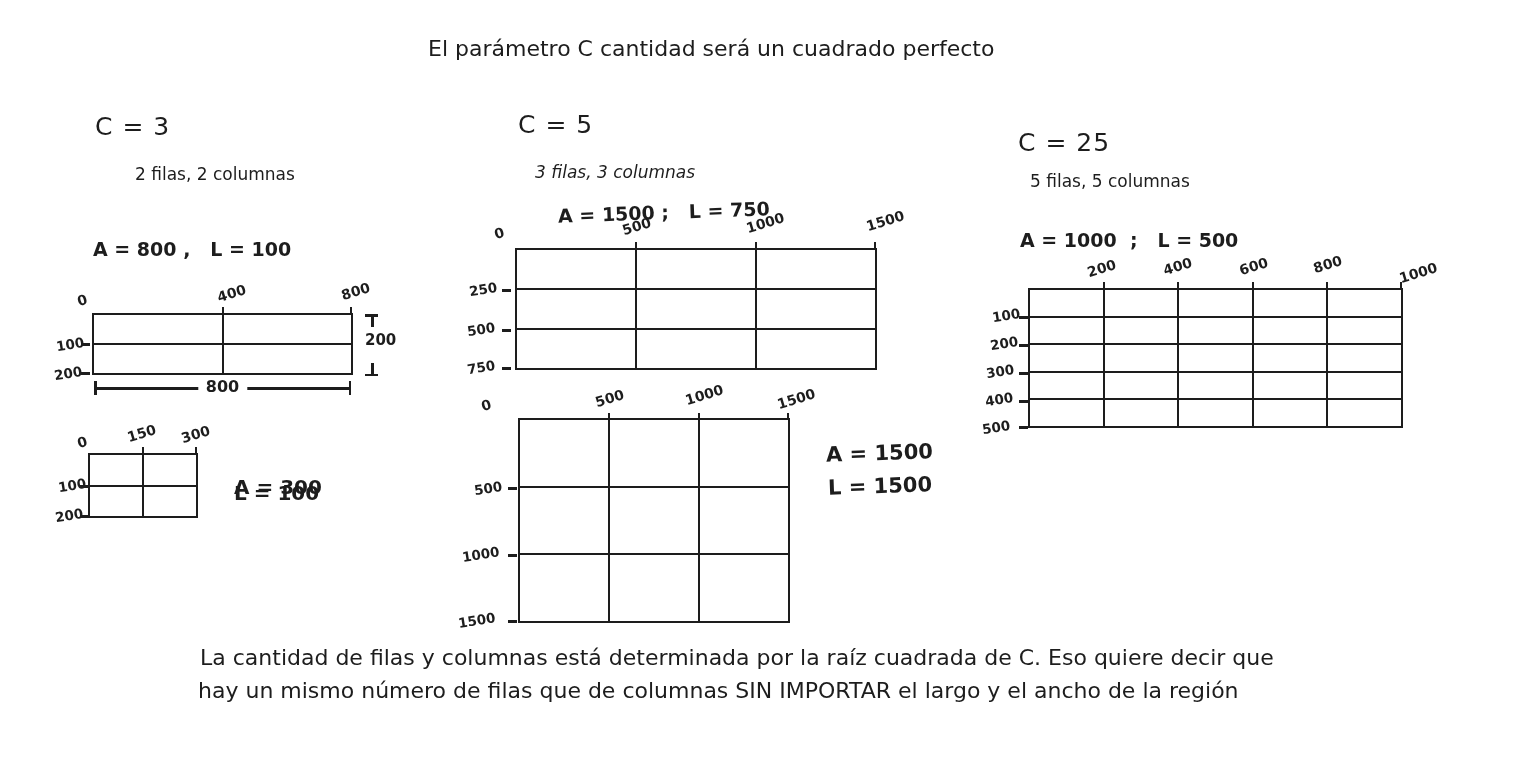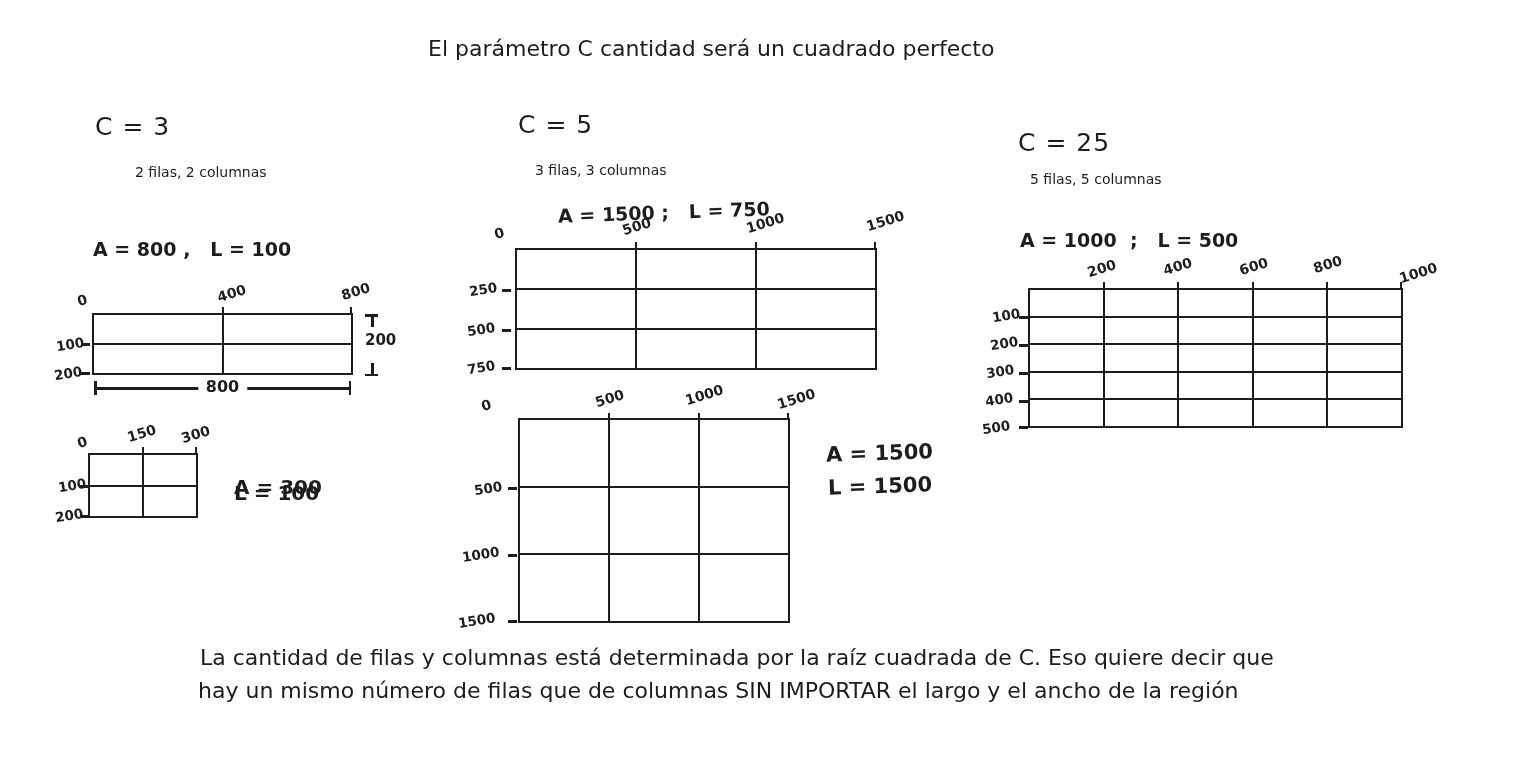--- a/index.html
+++ b/index.html
@@ -3,21 +3,21 @@
 <meta charset="utf-8">
 <style>
   html,body{margin:0;padding:0;}
   body{
     width:1532px;height:757px;position:relative;background:#ffffff;
     font-family:"DejaVu Sans", sans-serif;color:#1d1d1d;overflow:hidden;
   }
   .t{position:absolute;white-space:pre;}
   .title{font-size:22px;}
   .c-label{font-size:25px;letter-spacing:1px;}
-  .sub-label{font-size:14px;}
+  .sub-label{font-size:17px;}
   .dims{font-size:19px;font-weight:700;}
   .side-dim{font-size:20px;font-weight:700;}
   .footer-line{font-size:22px;}
   .grid{position:absolute;border:2px solid #1d1d1d;box-sizing:border-box;}
   .vl{position:absolute;top:0;bottom:0;width:2px;background:#1d1d1d;}
   .hl{position:absolute;left:0;right:0;height:2px;background:#1d1d1d;}
   .xt{font-size:14px;font-weight:700;transform:rotate(-17deg);transform-origin:left bottom;}
   .yt{font-size:13.5px;font-weight:700;transform:rotate(-9deg);}
   .tick{position:absolute;width:2px;height:7px;background:#1d1d1d;top:-8px;}
   .dashl{position:absolute;width:9px;height:2.5px;background:#1d1d1d;left:-13px;}
@@ -76,21 +76,21 @@
   <span class="t xt" style="left:94px;top:-25px;">300</span>
   <span class="t yt" style="left:-32px;top:22px;">100</span>
   <span class="t yt" style="left:-35px;top:52px;">200</span>
   <div class="dashl" style="top:30px;left:-10px;"></div>
   <div class="dashl" style="top:60px;left:-10px;"></div>
 </div>
 <div class="t side-dim" style="left:234px;top:475px;">A = 300</div>
 <div class="t side-dim" style="left:234px;top:481px;">L = 100</div>
 
 <div class="t c-label" style="left:518px;top:110px;">C = 5</div>
-<div class="t sub-label" style="left:535px;top:162px;">3 filas, 3 columnas</div>
+<div class="t sub-label" style="left:535px;top:162px;font-style:italic;">3 filas, 3 columnas</div>
 <div class="t dims" style="left:558px;top:201px;transform:rotate(-2deg);">A = 1500 ;   L = 750</div>
 
 <div class="grid" style="left:515px;top:248px;width:362px;height:122px;">
   <div class="vl" style="left:calc(33.333% - 1px);"></div>
   <div class="vl" style="left:calc(66.667% - 1px);"></div>
   <div class="hl" style="top:calc(33.333% - 1px);"></div>
   <div class="hl" style="top:calc(66.667% - 1px);"></div>
   <div class="tick" style="left:calc(33.333% - 1px);"></div>
   <div class="tick" style="left:calc(66.667% - 1px);"></div>
   <div class="tick" style="right:-1px;"></div>

